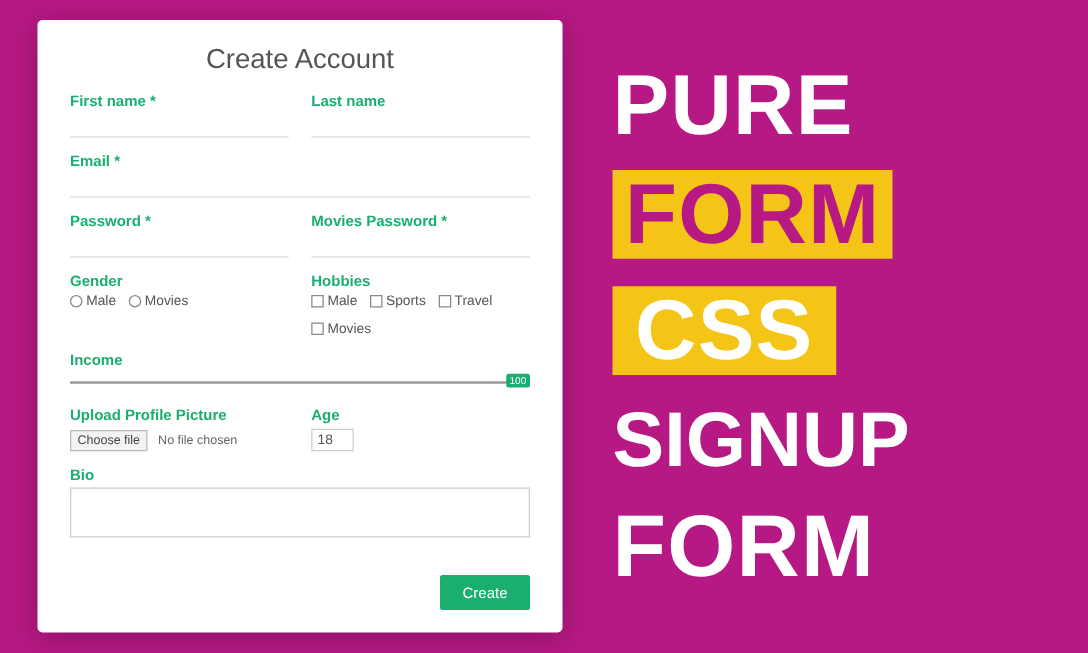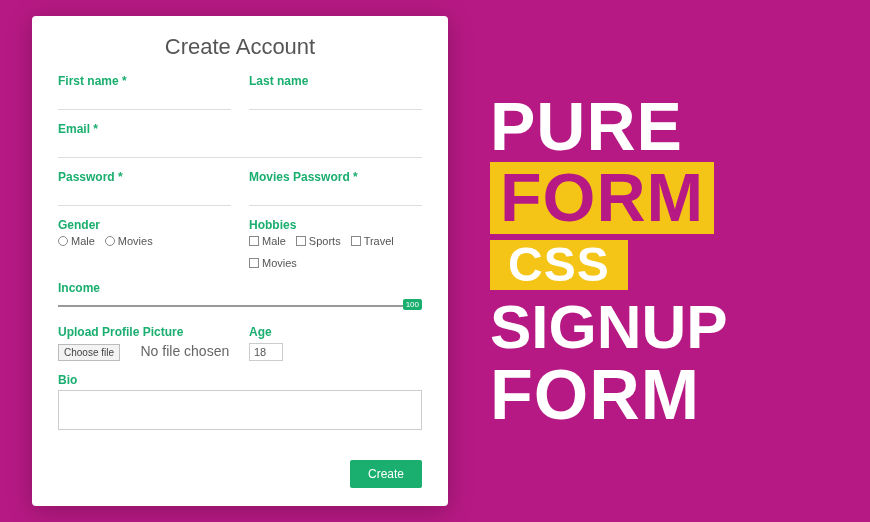--- a/index.html
+++ b/index.html
@@ -1,41 +1,41 @@
 <!DOCTYPE html>
 <html><head>
 <meta charset="utf-8">
 <style>
 *{box-sizing:border-box;margin:0;padding:0;font-family:Arial,Helvetica,sans-serif}
 body{background:#b71984;width:870px;height:522px;overflow:hidden;display:flex}
-.left{width:480px;height:522px;display:flex;align-items:center;justify-content:flex-start;padding:32px}
+.left{width:480px;height:522px;display:flex;align-items:center;justify-content:center;padding:8px}
 .card{background:#fff;width:420px;height:490px;border-radius:4px;box-shadow:0 4px 24px rgba(0,0,0,.25);padding:18px 26px;display:flex;flex-direction:column}
 .title{text-align:center;font-size:22px;color:#555;font-weight:400;margin-bottom:14px}
 .row{display:flex;gap:18px;margin-bottom:12px}
 .col{flex:1;min-width:0}
 .lbl{font-size:12px;color:#1aae6f;font-weight:600;display:block;margin-bottom:3px;filter:blur(.3px)}
 .line{border:none;border-bottom:1px solid #ddd;width:100%;font-size:11px;color:#bbb;padding:2px 0;background:transparent;filter:blur(.3px)}
 .opts{display:flex;gap:10px;flex-wrap:wrap}
 .opt{font-size:11px;color:#555;display:flex;align-items:center;gap:3px;filter:blur(.3px)}
 .radio{width:10px;height:10px;border:1px solid #888;border-radius:50%;display:inline-block}
 .chk{width:10px;height:10px;border:1px solid #888;display:inline-block}
 .sel{border:1px solid #ccc;font-size:11px;padding:3px 6px;width:100%;color:#555;background:#fff;filter:blur(.3px)}
 .slider{position:relative;height:14px;margin-top:4px}
 .track{position:absolute;top:6px;left:0;right:0;height:2px;background:#999}
 .knob{position:absolute;right:0;top:0;background:#1aae6f;color:#fff;font-size:8px;padding:1px 3px;border-radius:2px}
 .filebtn{border:1px solid #bbb;font-size:10px;padding:2px 5px;background:#f3f3f3;color:#444;filter:blur(.3px)}
-.filetxt{font-size:14px;color:#666;margin-left:16px;filter:blur(.3px)}
+.filetxt{font-size:10px;color:#666;margin-left:4px;filter:blur(.3px)}
 .num{border:1px solid #ccc;width:34px;font-size:11px;padding:2px 4px;color:#555;filter:blur(.3px)}
 .bio{border:1px solid #ccc;width:100%;height:40px;font-size:11px;padding:4px;resize:none;filter:blur(.3px)}
 .footer{margin-top:auto;display:flex;justify-content:flex-end}
 .create{background:#1aae6f;color:#fff;border:none;font-size:12px;padding:7px 18px;border-radius:2px;cursor:pointer}
-.right{flex:1;display:flex;flex-direction:column;justify-content:center;align-items:flex-start;padding-left:10px;gap:2px}
+.right{flex:1;display:flex;flex-direction:column;justify-content:center;align-items:flex-start;padding-left:10px;gap:18px}
 .wpure{color:#fff;font-size:68px;font-weight:900;letter-spacing:1px;line-height:1}
 .whtml{background:#f4c416;color:#b71984;font-size:68px;font-weight:900;padding:0 10px;line-height:1.05;letter-spacing:1px}
-.wcss{background:#f4c416;color:#fff;font-size:48px;font-weight:900;padding:0 18px;line-height:1.05;letter-spacing:1px;margin-top:4px}
+.wcss{background:#f4c416;color:#fff;font-size:68px;font-weight:900;padding:0 18px;line-height:1.05;letter-spacing:1px;margin-top:4px}
 .wsign{color:#fff;font-size:62px;font-weight:900;letter-spacing:0;line-height:1;margin-top:4px}
 .wform{color:#fff;font-size:70px;font-weight:900;letter-spacing:1px;line-height:1}
 </style>
 </head>
 <body>
 
 <div class="left">
   <div class="card">
     <div class="title">Create Account</div>
 

